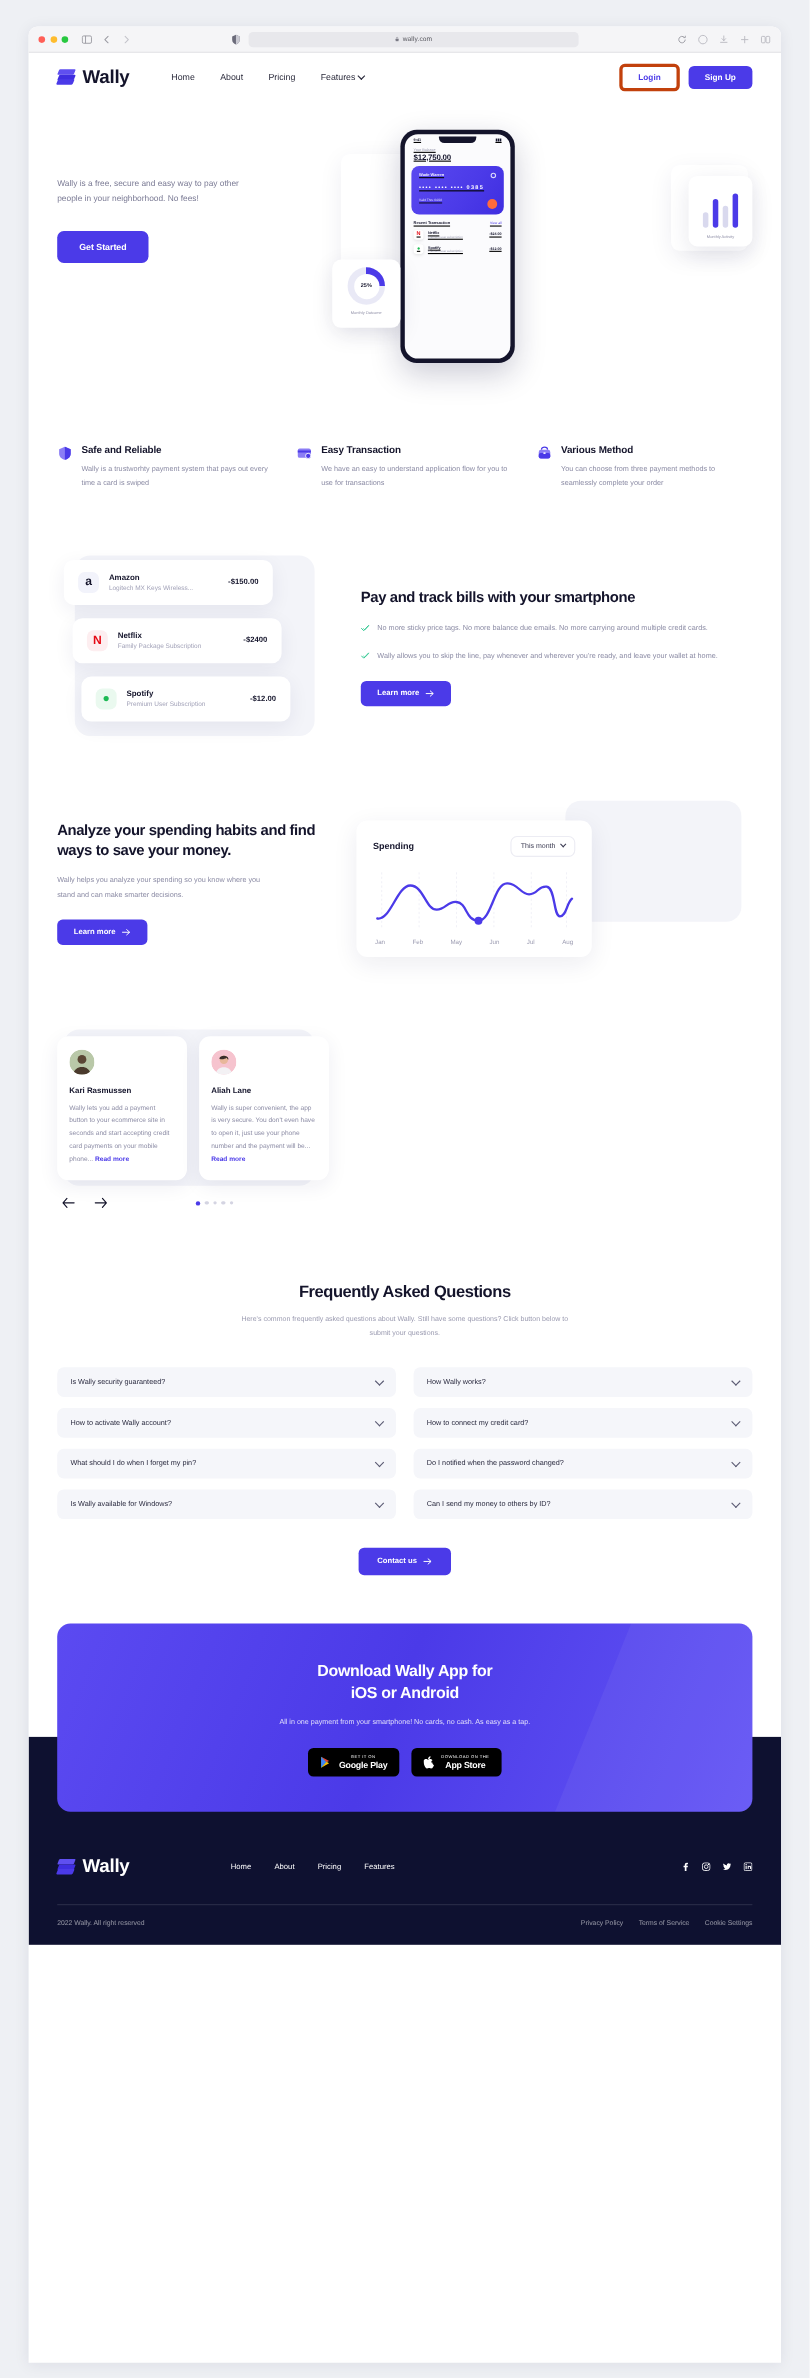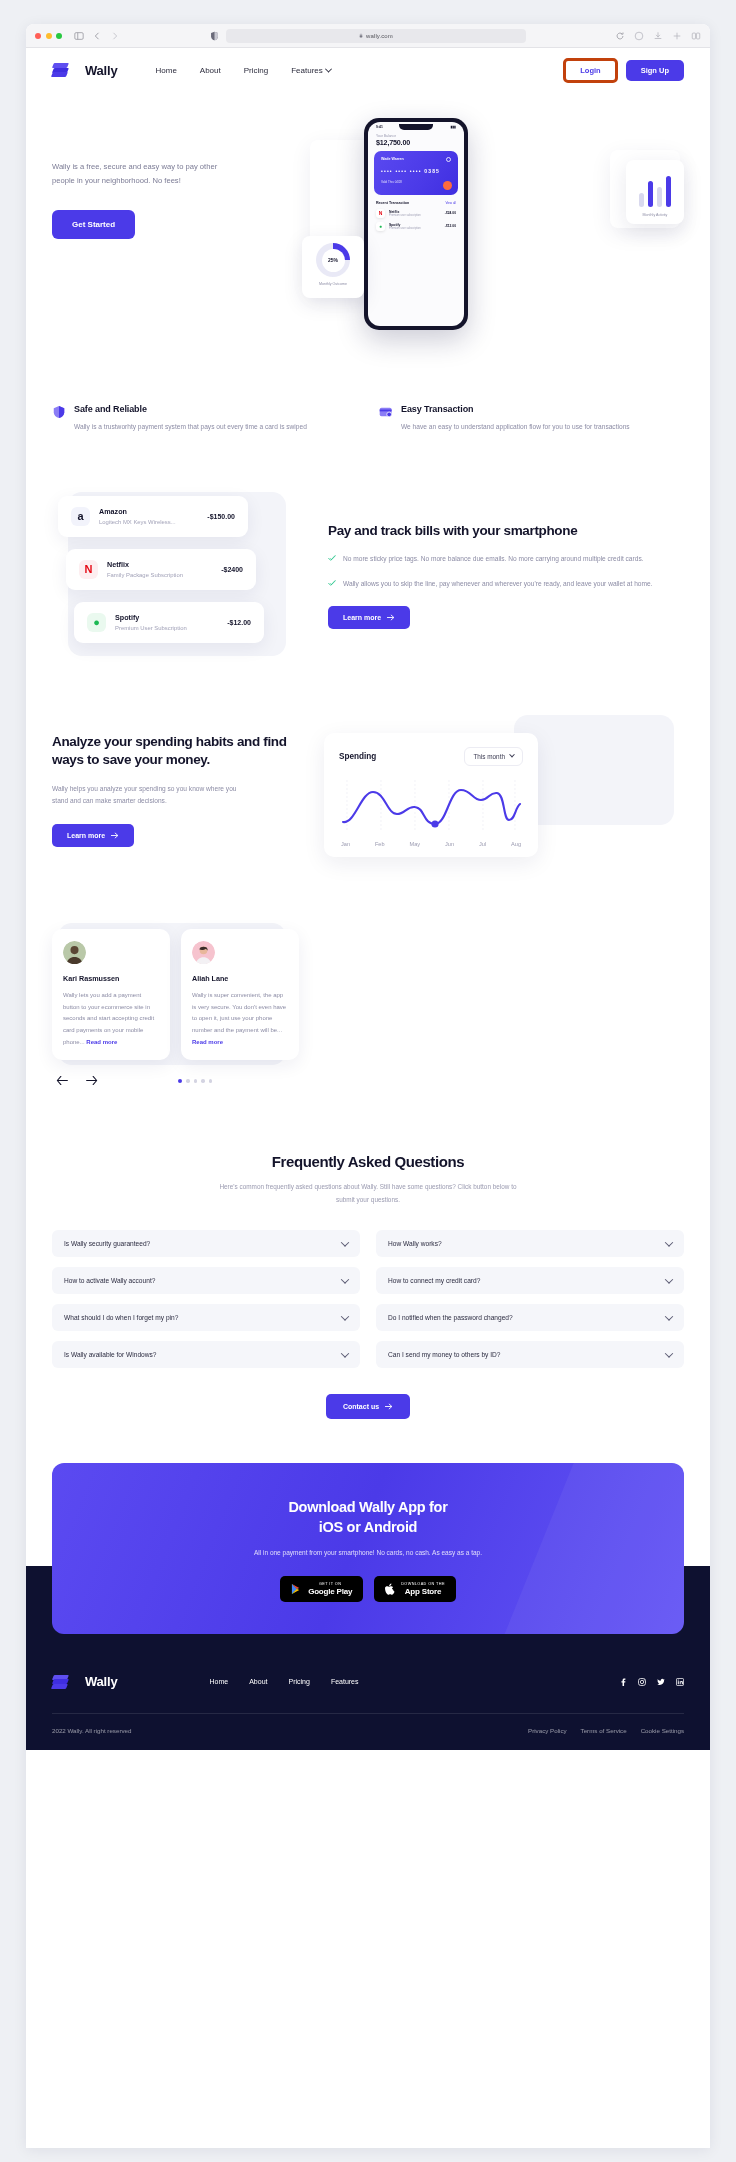--- a/index.html
+++ b/index.html
@@ -53,21 +53,21 @@
   .nav {
     height: 44px; display: flex; align-items: center;
     padding: 0 26px; background: #fff;
   }
   .brand { display:flex; align-items:center; gap:7px; }
   .logo-mark { width: 16px; height: 14px; position: relative; }
   .logo-mark span { position: absolute; display:block; width: 15px; height: 4.6px; background:#4b3ae8; border-radius:1px; transform: skewX(-22deg); }
   .logo-mark span:nth-child(1){ top:0; left:1px; background:#5f4ff0; }
   .logo-mark span:nth-child(2){ top:4.7px; left:0.5px; background:#3f2ee0; }
   .logo-mark span:nth-child(3){ top:9.4px; left:0; background:#4b3ae8; }
-  .brand-name { font-size: 13px; font-weight: 700; color: #14142b; letter-spacing: -.2px; margin-left: 10px; }
+  .brand-name { font-size: 17px; font-weight: 700; color: #14142b; letter-spacing: -.2px; }
   .nav-links { display:flex; gap: 23px; margin-left: 38px; }
   .nav-links a { font-size: 8px; color: #2b2b3c; text-decoration: none; display:flex; align-items:center; gap:3px; }
   .caret { display:inline-block; width:5px; height:5px; border-right:1.1px solid #2b2b3c; border-bottom:1.1px solid #2b2b3c; transform: rotate(45deg) translate(-1px,-1px); }
   .nav-right { margin-left:auto; display:flex; align-items:center; gap: 8px; }
   .btn-login {
     font-size: 7.5px; font-weight:600; color:#4b3ae8; background:#fff;
     border:3px solid #c2410c; border-radius: 5px; padding: 5px 14px; cursor:pointer;
   }
   .btn-signup {
     font-size: 7.5px; font-weight:600; color:#fff; background:#4b3ae8;
@@ -88,21 +88,21 @@
 
   
   .mock-bgcard { position:absolute; background:#fff; border-radius:8px; box-shadow: 0 6px 22px rgba(30,30,80,0.07); }
   .bg1 { left: 8px; top: 22px; width: 128px; height: 150px; }
   .bg2 { right: 4px; top: 32px; width: 70px; height: 78px; }
   .phone {
     position:absolute; left: 62px; top: 0; width: 104px; height: 212px;
     background:#14142b; border-radius: 15px; padding: 4px;
     box-shadow: 0 10px 28px rgba(25,25,70,0.22);
   }
-  .phone-screen { width:100%; height:100%; background:#fbfbfd; border-radius:12px; overflow:hidden; position:relative; }
+  .phone-screen { width:100%; height:100%; background:#fbfbfd; border-radius:12px; overflow:hidden; position:relative;text-decoration:underline; }
   .pnotch { position:absolute; left:50%; transform:translateX(-50%); top:2px; width:34px; height:6px; background:#14142b; border-radius:0 0 5px 5px; }
   .pstat { display:flex; justify-content:space-between; padding:2.5px 8px 0; font-size:3.4px; color:#14142b; font-weight:700;}
   .pbal { padding: 5px 8px 4px; }
   .pbal .lab { font-size:3.4px; color:#9a9ab0; }
   .pbal .val { font-size:7.2px; font-weight:800; color:#14142b; letter-spacing:-.2px; }
   .pcard {
     margin: 0 6px; background: linear-gradient(125deg,#5a49f0,#4b3ae8 60%,#3f2ee0);
     border-radius: 7px; padding: 6px 7px; color:#fff; position:relative; height:44px;
   }
   .pcard .nm { font-size:3.6px; opacity:.95; font-weight:600; }
@@ -431,20 +431,32 @@
         <svg class="feat-ic" viewBox="0 0 20 20">
           <rect x="1" y="4" width="17" height="12" rx="2.5" fill="#8b7df5"></rect>
             <rect x="1" y="6.5" width="17" height="2.6" fill="#4b3ae8"></rect>
           <circle cx="14.5" cy="13.5" r="3.4" fill="#4b3ae8" stroke="#fff" stroke-width="1.1"></circle>
         </svg>
         <div>
           <h3>Easy Transaction</h3>
           <p>We have an easy to understand application flow for you to use for transactions</p>
         </div>
       </div>
+      <div class="feat">
+        <svg class="feat-ic" viewBox="0 0 20 20">
+          <path d="M6 5.5c0-2 1.8-3.5 4-3.5s4 1.5 4 3.5" fill="none" stroke="#4b3ae8" stroke-width="1.6"></path>
+          <rect x="2.5" y="5.5" width="15" height="11.5" rx="3" fill="#8b7df5"></rect>
+          <rect x="2.5" y="9.6" width="15" height="7.4" rx="2.6" fill="#4b3ae8"></rect>
+          <rect x="8.4" y="8.8" width="3.2" height="2.2" rx="1" fill="#ece9ff"></rect>
+        </svg>
+        <div>
+          <h3>Various Method</h3>
+          <p>You can choose from three payment methods to seamlessly complete your order</p>
+        </div>
+      </div>
     </div>
 
     <div class="bills">
       <div class="bills-left">
         <div class="bl-blob"></div>
         <div class="bill-row">
           <div class="bill-ic" style="background:#f2f3fb;color:#14142b;font-size:11px">a</div>
           <div>
             <div class="bill-tt">Amazon</div>
             <div class="bill-ss">Logitech MX Keys Wireless...</div>

